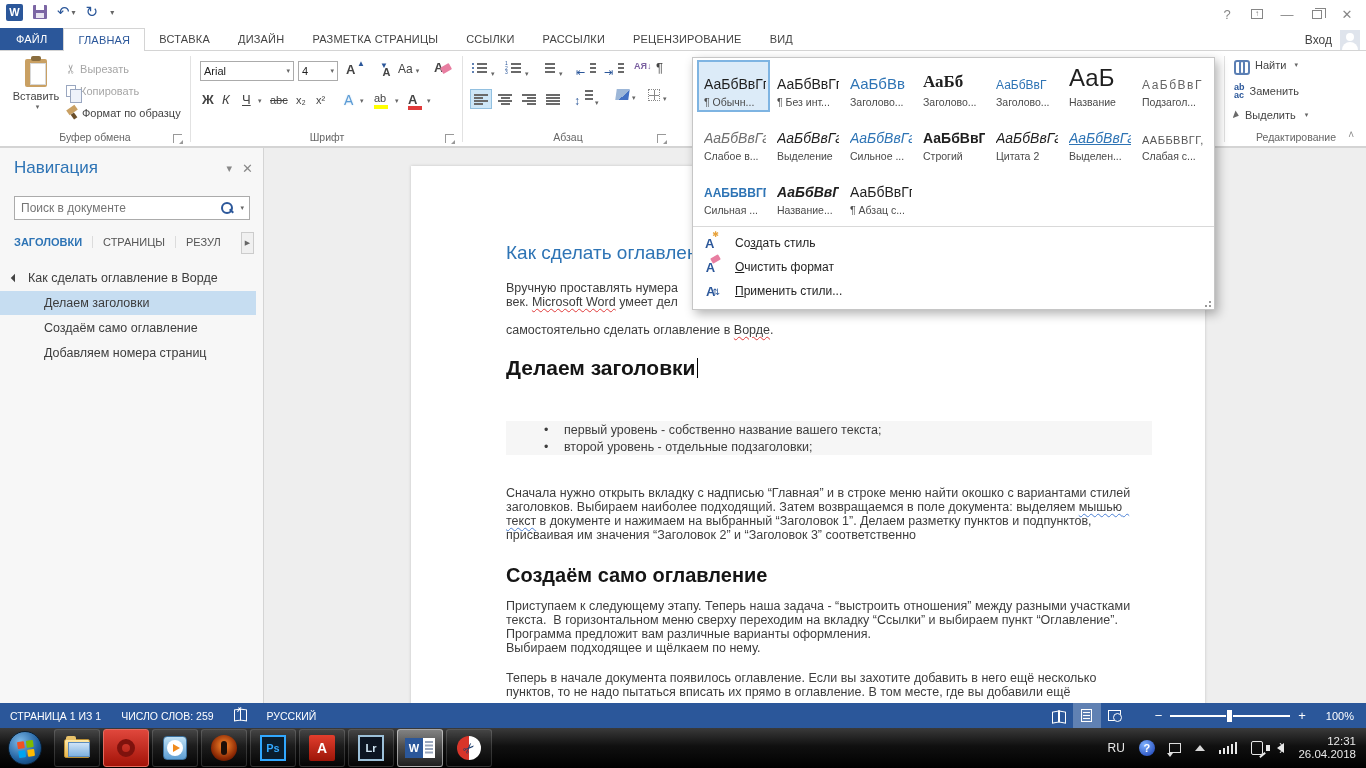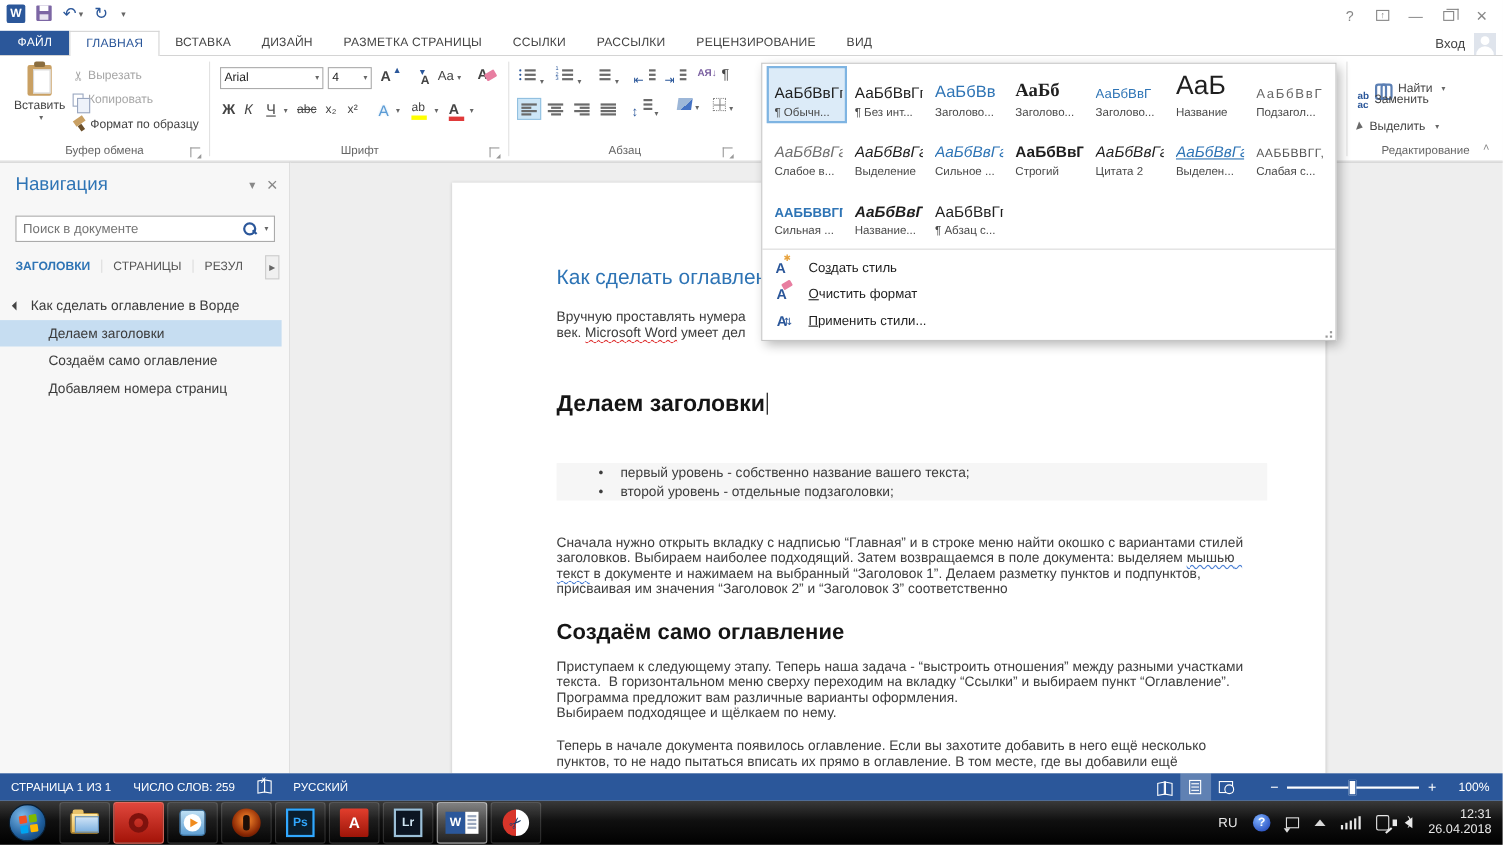--- a/index.html
+++ b/index.html
@@ -379,21 +379,21 @@
     <span class="abs" style="left:110px;top:38px;color:#2b579a;font-size:12px;">↕<span class="licon" style="width:12px;vertical-align:2px;"><i style="width:8px"></i><i style="width:8px"></i><i style="width:8px"></i></span><span class="car">▾</span></span>
     <span class="abs" style="left:152px;top:38px;"><span style="display:inline-block;width:13px;height:11px;background:linear-gradient(135deg,#9db7d8 60%,#4472c4 60%);transform:skewX(-8deg);"></span><span class="car">▾</span></span>
     <span class="abs" style="left:184px;top:38px;"><span style="display:inline-block;width:12px;height:12px;border:1px dotted #888;position:relative;"><span style="position:absolute;left:5px;top:0;width:1px;height:10px;background:#888;"></span><span style="position:absolute;left:0;top:5px;width:10px;height:1px;background:#888;"></span></span><span class="car">▾</span></span>
 
     <div class="grp-label">Абзац</div>
     <div class="launcher" style="right:6px;"></div>
   </div>
   <div class="vsep" style="left:1224px;"></div>
 
   <div class="abs" style="left:1226px;top:0;width:140px;height:96px;">
-    <div class="abs" style="left:24px;top:8px;display:flex;align-items:center;gap:5px;margin-top:16px;">
+    <div class="abs" style="left:8px;top:8px;display:flex;align-items:center;gap:5px;">
       <span class="binoc"></span>
         <span style="color:#444;">Найти</span>
         <span class="car">▾</span>
     </div>
     <div class="abs" style="left:8px;top:32px;display:flex;align-items:center;gap:5px;">
       <span class="abac">ab<br>ac</span>
         <span style="color:#444;">Заменить</span>
     </div>
     <div class="abs" style="left:8px;top:58px;display:flex;align-items:center;gap:6px;">
       <span class="select-arrow"></span>
@@ -531,20 +531,21 @@
     <div class="tree-item">Создаём само оглавление</div>
     <div class="tree-item">Добавляем номера страниц</div>
   </div>
 </div>
 
 <div id="docarea">
   <div id="page">
     <div id="doc-h1">Как сделать оглавление в Ворде</div>
     <div class="ptext" style="top:115px;">Вручную проставлять нумера</div>
     <div class="ptext" style="top:129px;"><span>век. </span><span class="sq-red">Microsoft Word</span><span> умеет дел</span></div>
+    <div class="ptext" style="top:157px;"><span>самостоятельно сделать оглавление в </span><span class="sq-red">Ворде</span><span>.</span></div>
     <div id="doc-h2"><span>Делаем заголовки</span><span class="cursor"></span></div>
     <div id="bullets">
       <div class="bul">первый уровень - собственно название вашего текста;</div>
       <div class="bul">второй уровень - отдельные подзаголовки;</div>
     </div>
     <div class="ptext" style="top:320px;"><span>Сначала нужно открыть вкладку с надписью “Главная” и в строке меню найти окошко с вариантами стилей заголовков. Выбираем наиболее подходящий. Затем возвращаемся в поле документа: выделяем </span><span class="sq-blue">мышью  текст</span><span> в документе и нажимаем на выбранный “Заголовок 1”. Делаем разметку пунктов и подпунктов, присваивая им значения “Заголовок 2” и “Заголовок 3” соответственно</span></div>
     <div id="doc-h3">Создаём само оглавление</div>
     <div class="ptext" style="top:433px;"><span>Приступаем к следующему этапу. Теперь наша задача - “выстроить отношения” между разными участками текста.  В горизонтальном меню сверху переходим на вкладку “Ссылки” и выбираем пункт “Оглавление”. Программа предложит вам различные варианты оформления.</span><br><span>Выбираем подходящее и щёлкаем по нему.</span></div>
     <div class="ptext" style="top:505px;">Теперь в начале документа появилось оглавление. Если вы захотите добавить в него ещё несколько пунктов, то не надо пытаться вписать их прямо в оглавление. В том месте, где вы добавили ещё</div>
   </div>

